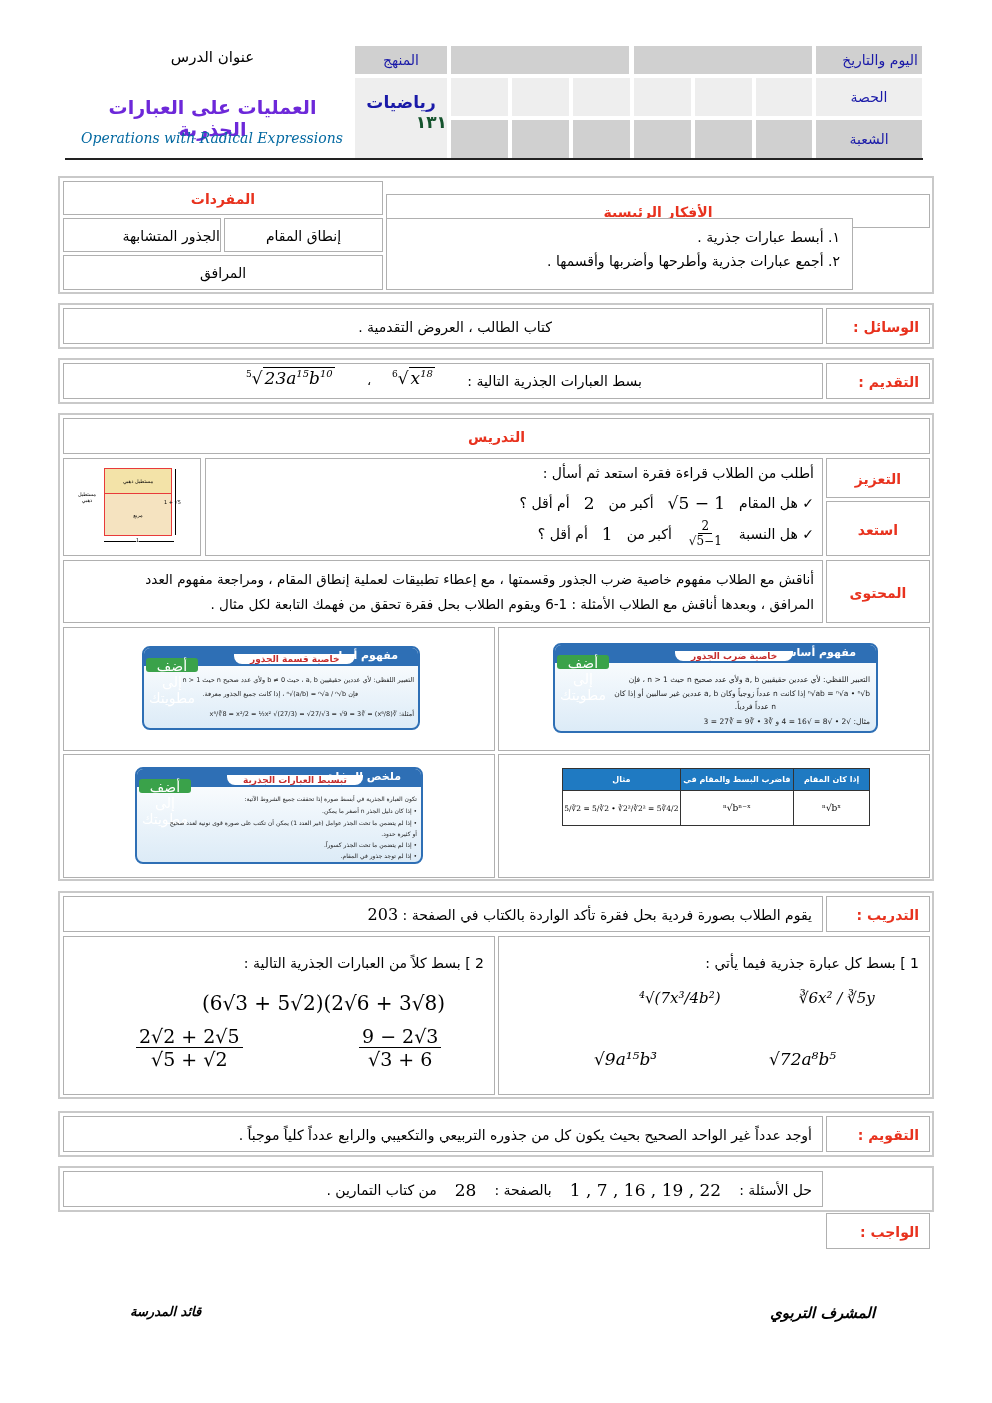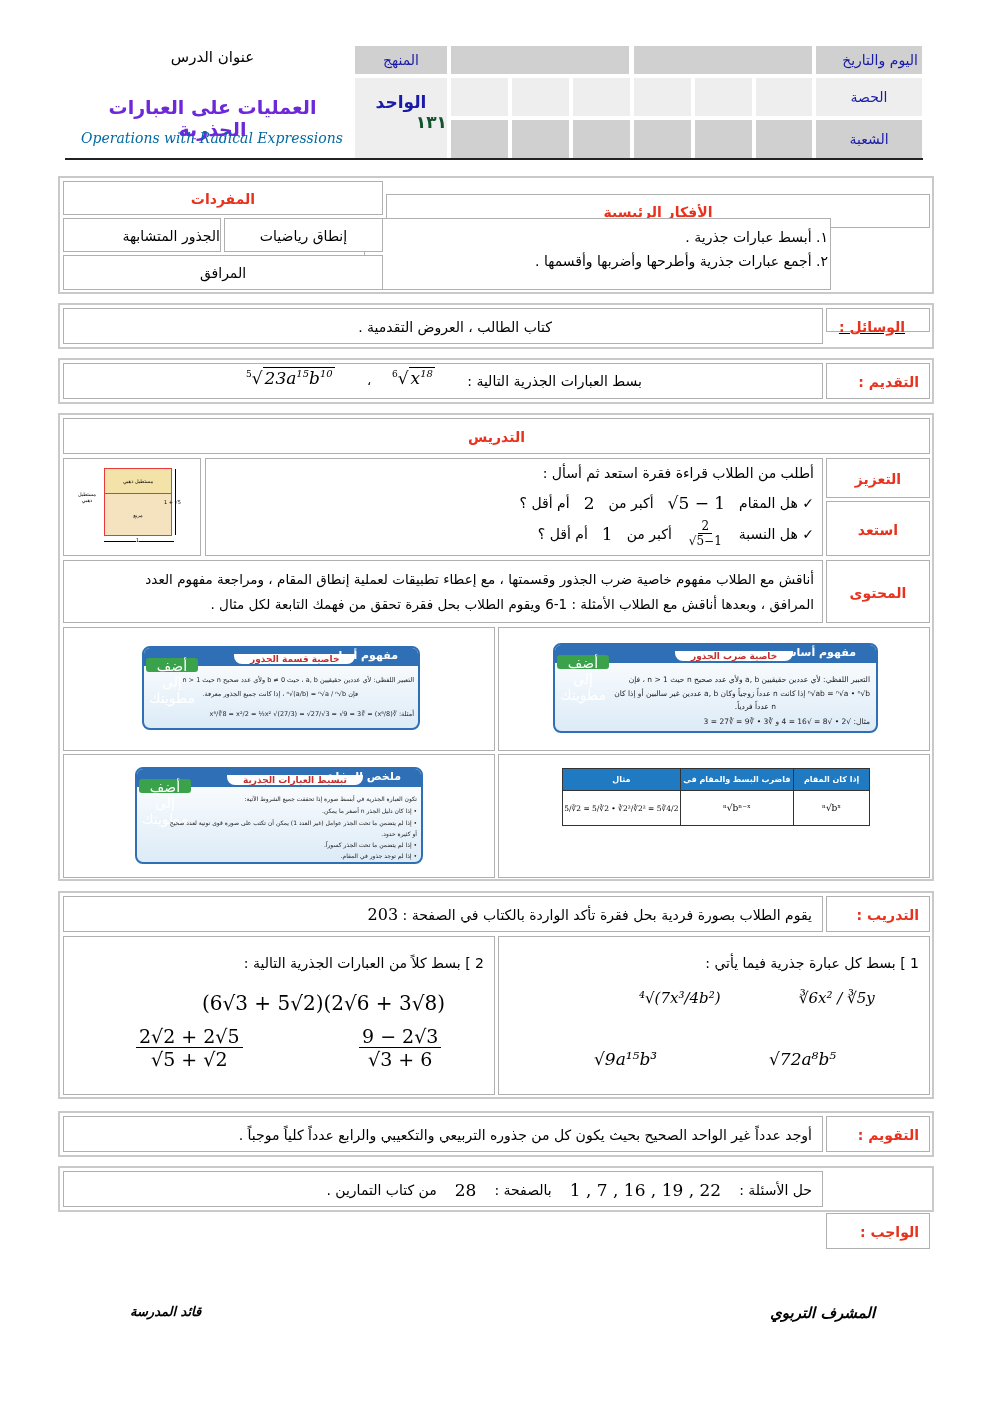--- a/index.html
+++ b/index.html
@@ -34,21 +34,21 @@
 </head>
 <body>
 
 <div>
   <div class="abs rtl" style="left:150px;top:48px;width:125px;text-align:center;font-size:15px;">عنوان الدرس</div>
   <div class="abs rtl" style="left:80px;top:96px;width:265px;text-align:center;font-size:19px;font-weight:bold;color:#6d28d9;">العمليات على العبارات الجذرية</div>
   <div class="abs" style="left:72px;top:130px;width:280px;text-align:center;font-family:'DejaVu Serif',serif;font-style:italic;font-size:14px;color:#0369a1;">Operations with Radical Expressions</div>
 
   <div class="hcell rtl blue" style="left:355px;top:46px;width:92px;height:28px;text-align:center;line-height:28px;font-size:14px;">المنهج</div>
   <div class="hcell light" style="left:355px;top:78px;width:92px;height:80px;">
-    <div class="rtl" style="text-align:center;font-weight:bold;font-size:17px;color:#1a1aa8;margin-top:14px;">الواحد</div>
+    <div class="rtl" style="text-align:center;font-weight:bold;font-size:17px;color:#1a1aa8;margin-top:14px;">رياضيات</div>
     <div class="rtl" style="text-align:right;font-weight:bold;font-size:17px;color:#14532d;">١٣١</div>
   </div>
 
   <div class="hcell" style="left:451px;top:46px;width:178px;height:28px;"></div>
   <div class="hcell" style="left:634px;top:46px;width:178px;height:28px;"></div>
   <div class="hcell rtl blue" style="left:816px;top:46px;width:106px;height:28px;line-height:28px;text-align:right;padding-right:4px;font-size:14px;">اليوم والتاريخ</div>
 
   <div class="hcell light" style="left:451px;top:78px;width:57px;height:38px;"></div>
   <div class="hcell light" style="left:512px;top:78px;width:57px;height:38px;"></div>
   <div class="hcell light" style="left:573px;top:78px;width:57px;height:38px;"></div>
@@ -63,31 +63,31 @@
   <div class="hcell" style="left:634px;top:120px;width:57px;height:38px;"></div>
   <div class="hcell" style="left:695px;top:120px;width:57px;height:38px;"></div>
   <div class="hcell" style="left:756px;top:120px;width:56px;height:38px;"></div>
   <div class="hcell rtl blue" style="left:816px;top:120px;width:106px;height:38px;line-height:38px;text-align:center;font-size:14px;">الشعبة</div>
 
   <div class="abs" style="left:65px;top:158px;width:858px;height:2px;background:#222;"></div>
 </div>
 
 <div class="box" style="left:58px;top:176px;width:876px;height:118px;"></div>
 <div class="inner rtl" style="left:386px;top:194px;width:544px;height:34px;text-align:center;line-height:34px;"><span class="red txt">الأفكار الرئيسية</span></div>
-<div class="inner rtl" style="left:364px;top:218px;width:467px;height:72px;padding:10px 2px;">
+<div class="inner rtl" style="left:386px;top:218px;width:467px;height:72px;padding:10px 12px;">
   <div class="txt" style="margin-bottom:8px;">١. أبسط عبارات جذرية .</div>
   <div class="txt">٢. أجمع عبارات جذرية وأطرحها وأضربها وأقسمها .</div>
 </div>
 <div class="inner rtl" style="left:63px;top:181px;width:320px;height:34px;text-align:center;line-height:34px;"><span class="red txt">المفردات</span></div>
-<div class="inner rtl txt" style="left:224px;top:218px;width:159px;height:34px;text-align:center;line-height:34px;">إنطاق رياضيات</div>
+<div class="inner rtl txt" style="left:224px;top:218px;width:159px;height:34px;text-align:center;line-height:34px;">إنطاق المقام</div>
 <div class="inner rtl txt" style="left:63px;top:218px;width:158px;height:34px;line-height:34px;">الجذور المتشابهة</div>
 <div class="inner rtl txt" style="left:63px;top:255px;width:320px;height:35px;text-align:center;line-height:35px;">المرافق</div>
 
 <div class="box" style="left:58px;top:303px;width:876px;height:46px;"></div>
-<div class="inner rtl" style="left:826px;top:308px;width:104px;height:24px;line-height:36px;padding-right:24px;text-decoration:underline;"><span class="label">الوسائل :</span></div>
+<div class="inner rtl" style="left:826px;top:308px;width:104px;height:36px;line-height:36px;padding-right:10px;"><span class="label">الوسائل :</span></div>
 <div class="inner rtl txt" style="left:63px;top:308px;width:760px;height:36px;line-height:36px;padding-right:270px;">كتاب الطالب ، العروض التقدمية .</div>
 
 <div class="box" style="left:58px;top:358px;width:876px;height:46px;"></div>
 <div class="inner rtl" style="left:826px;top:363px;width:104px;height:36px;line-height:36px;padding-right:10px;"><span class="label">التقديم :</span></div>
 <div class="inner" style="left:63px;top:363px;width:760px;height:36px;">
   <span class="abs rtl txt" style="right:180px;top:9px;">بسط العبارات الجذرية التالية :</span>
   <span class="abs math" style="left:328px;top:4px;font-size:17px;">
     <sup style="font-size:9px;font-style:normal;">6</sup><span style="font-style:normal;">√</span><span class="sqrt"><span>x</span><sup style="font-size:10px;">18</sup></span>
   </span>
   <span class="abs" style="left:303px;top:9px;font-size:13px;">،</span>

